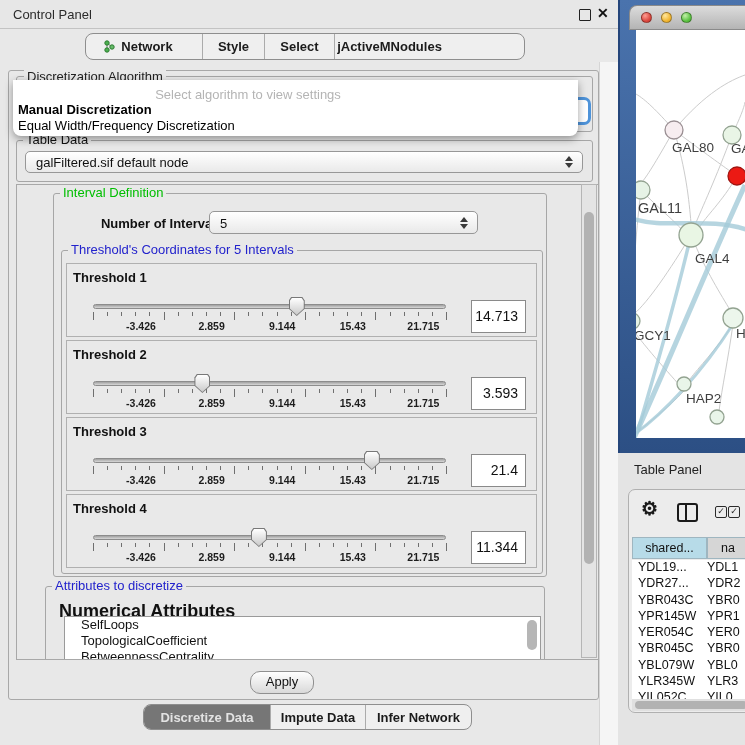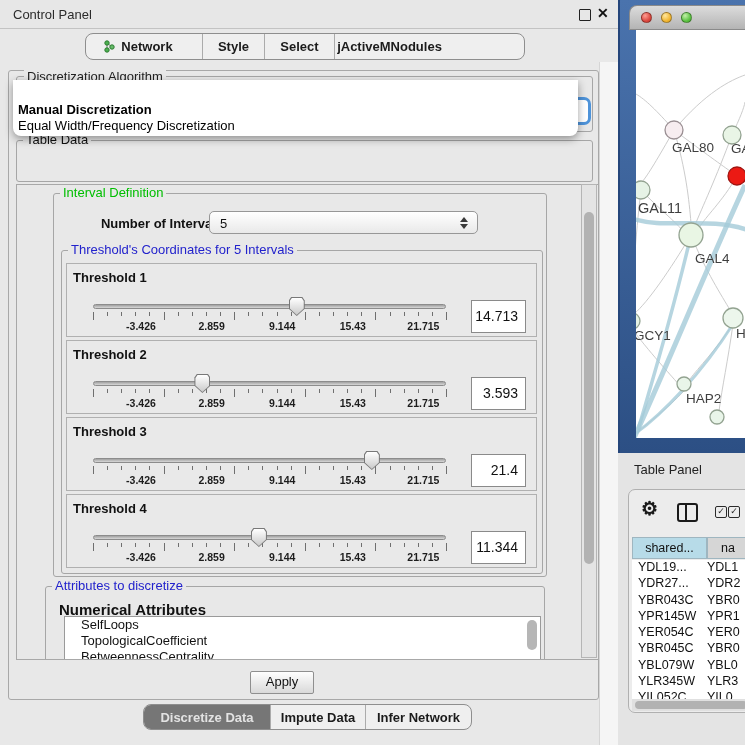--- a/index.html
+++ b/index.html
@@ -56,25 +56,25 @@
          background:linear-gradient(#a0a0a0,#d8d8d8);box-sizing:border-box;}
   .thumb-outer{position:absolute;top:33px;width:16px;height:19px;background:#787878;
          clip-path:polygon(15% 0,85% 0,100% 18%,100% 62%,50% 100%,0 62%,0 18%);}
   .thumb-inner{position:absolute;left:1px;top:1px;width:14px;height:17px;background:linear-gradient(#ffffff,#c9c9c9);
          clip-path:polygon(15% 0,85% 0,100% 18%,100% 62%,50% 100%,0 62%,0 18%);}
   .tick{position:absolute;width:1px;background:#6f6f6f;}
   .ticklab{position:absolute;top:56px;transform:translateX(-50%);font-size:10.5px;font-weight:bold;color:#1d1d1d;margin-left:48px;}
   .thr-val{position:absolute;left:404px;top:36px;width:55px;height:33px;background:#fff;border:1px solid #8a8a8a;
            box-sizing:border-box;font-size:14px;color:#111;text-align:right;line-height:31px;padding-right:7px;}
   #attr-grp{left:28px;top:401px;width:498px;height:95px;}
-  #attr-title{left:42px;top:416px;font-size:15px;font-weight:bold;color:#111;}
+  #attr-title{left:42px;top:416px;font-size:18px;font-weight:bold;color:#111;}
   #attr-list{left:47px;top:431px;width:475px;height:60px;background:#fff;border:1px solid #9a9a9a;overflow:hidden;}
   .attr-item{padding-left:16px;font-size:13px;color:#111;line-height:16px;white-space:nowrap;}
   #attr-scroll{position:absolute;right:3px;top:3px;width:10px;height:30px;background:#b6b6b6;border-radius:6px;}
-  #apply-btn{left:250px;top:671px;width:62px;height:21px;border:1px solid #8f8f8f;border-radius:2px;
+  #apply-btn{left:250px;top:671px;width:62px;height:21px;border:1px solid #8f8f8f;border-radius:10px;
              background:linear-gradient(#fefefe,#d9d9d9);font-size:13px;color:#111;text-align:center;line-height:20px;}
   
   #desktop{left:618px;top:0;width:127px;height:453px;background:linear-gradient(#4a73ad,#2c4f84);border-left:2px solid #24457a;box-sizing:border-box;}
   #macbar{left:629px;top:5px;width:116px;height:25px;border-radius:8px 0 0 0;border:1px solid #8a8a8a;border-right:none;
           background:linear-gradient(#dcdcdc,#b4b4b4);box-sizing:border-box;}
   .light{position:absolute;top:6px;width:11px;height:11px;border-radius:50%;box-sizing:border-box;}
   #canvas{left:636px;top:30px;width:109px;height:408px;background:#fff;overflow:hidden;}
   #tp-region{left:618px;top:453px;width:127px;height:292px;background:#e4e4e4;}
   #tp-title{left:16px;top:9px;font-size:13px;color:#222;}
   #tp-box{left:10px;top:36px;width:120px;height:224px;background:#ececec;border:1px solid #b0b0b0;border-radius:7px 0 0 7px;box-sizing:border-box;}
@@ -126,26 +126,34 @@
     </div>
 
   <div class="abs grp" id="mainpanel"></div>
   <div class="abs" id="gutter"></div>
 
   <div class="abs grp" id="algo-grp"></div>
   <div class="abs" id="algo-lbl" style="z-index:5;background:#e8e8e8;padding:0 3px;">Discretization Algorithm</div>
   <div class="abs" id="focus-ring" style="border-color: rgb(78, 147, 217);"></div>
 
   <div class="abs" id="popup">
+    <div class="abs" id="popup-ph">Select algorithm to view settings</div>
     <div class="abs popup-item" style="top:22px;font-weight:bold;">Manual Discretization</div>
     <div class="abs popup-item" style="top:38px;">Equal Width/Frequency Discretization</div>
   </div>
 
   <div class="abs grp" id="tabledata-grp">
     <span class="grp-lbl">Table Data</span>
+  </div>
+  <div class="abs combo" id="tabledata-combo">
+    <span class="val">galFiltered.sif default node</span>
+    <span class="spin">
+        <i class="up"></i>
+        <i class="dn"></i>
+      </span>
   </div>
 
   <div class="abs" id="scrollpane">
     <div class="abs grp" id="interval-grp">
       <span class="grp-lbl green">Interval Definition</span>
     </div>
     <div class="abs" id="numint-lbl">Number of Intervals</div>
     <div class="abs combo" id="numint-combo">
       <span class="val">5</span>
       <span class="spin">

